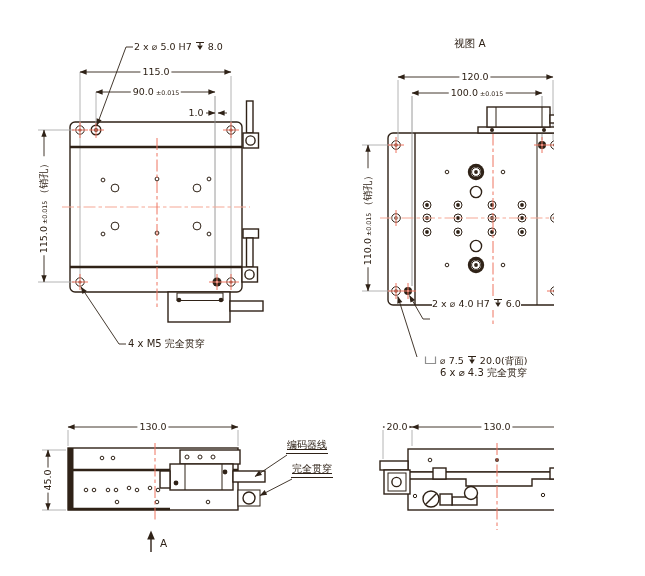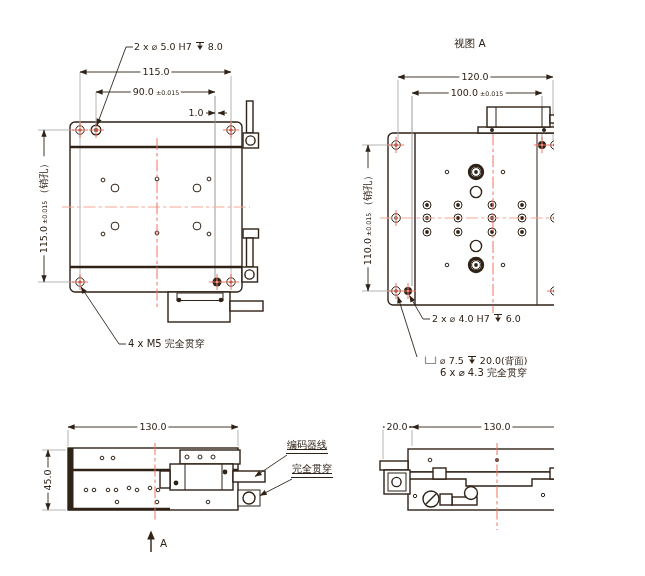--- a/index.html
+++ b/index.html
@@ -397,21 +397,21 @@
 </div>
 <div class="txt dim" style="left:477px;top:93px;text-align:right;">
   <span>100.0</span>
   <span class="tol">±0.015</span>
 </div>
 <div class="txt dim rot" style="left:368px;top:218px;">
   <span>110.0</span>
   <span class="tol">±0.015</span>
   <span class="cjk">（销孔）</span>
 </div>
-<div class="txt callout" style="left:432px;top:319px;">
+<div class="txt callout" style="left:432px;top:304px;">
   <span>2 x ⌀ 4.0 H7</span>
   <span class="ico"><svg width="10" height="10" viewBox="0 0 10 10">
           <path d="M1,1.5 H9 M5,1.5 V4.5" stroke="#2f2217" stroke-width="1.2" fill="none"></path>
           <path d="M2.2,4.5 H7.8 L5,9 Z" fill="#2f2217"></path>
         </svg></span>
   <span>6.0</span>
 </div>
 <div class="txt callout cjk" style="left:440px;top:341px;margin-top:32px;">
   <span>6 x ⌀ 4.3 完全贯穿</span>
 </div>

